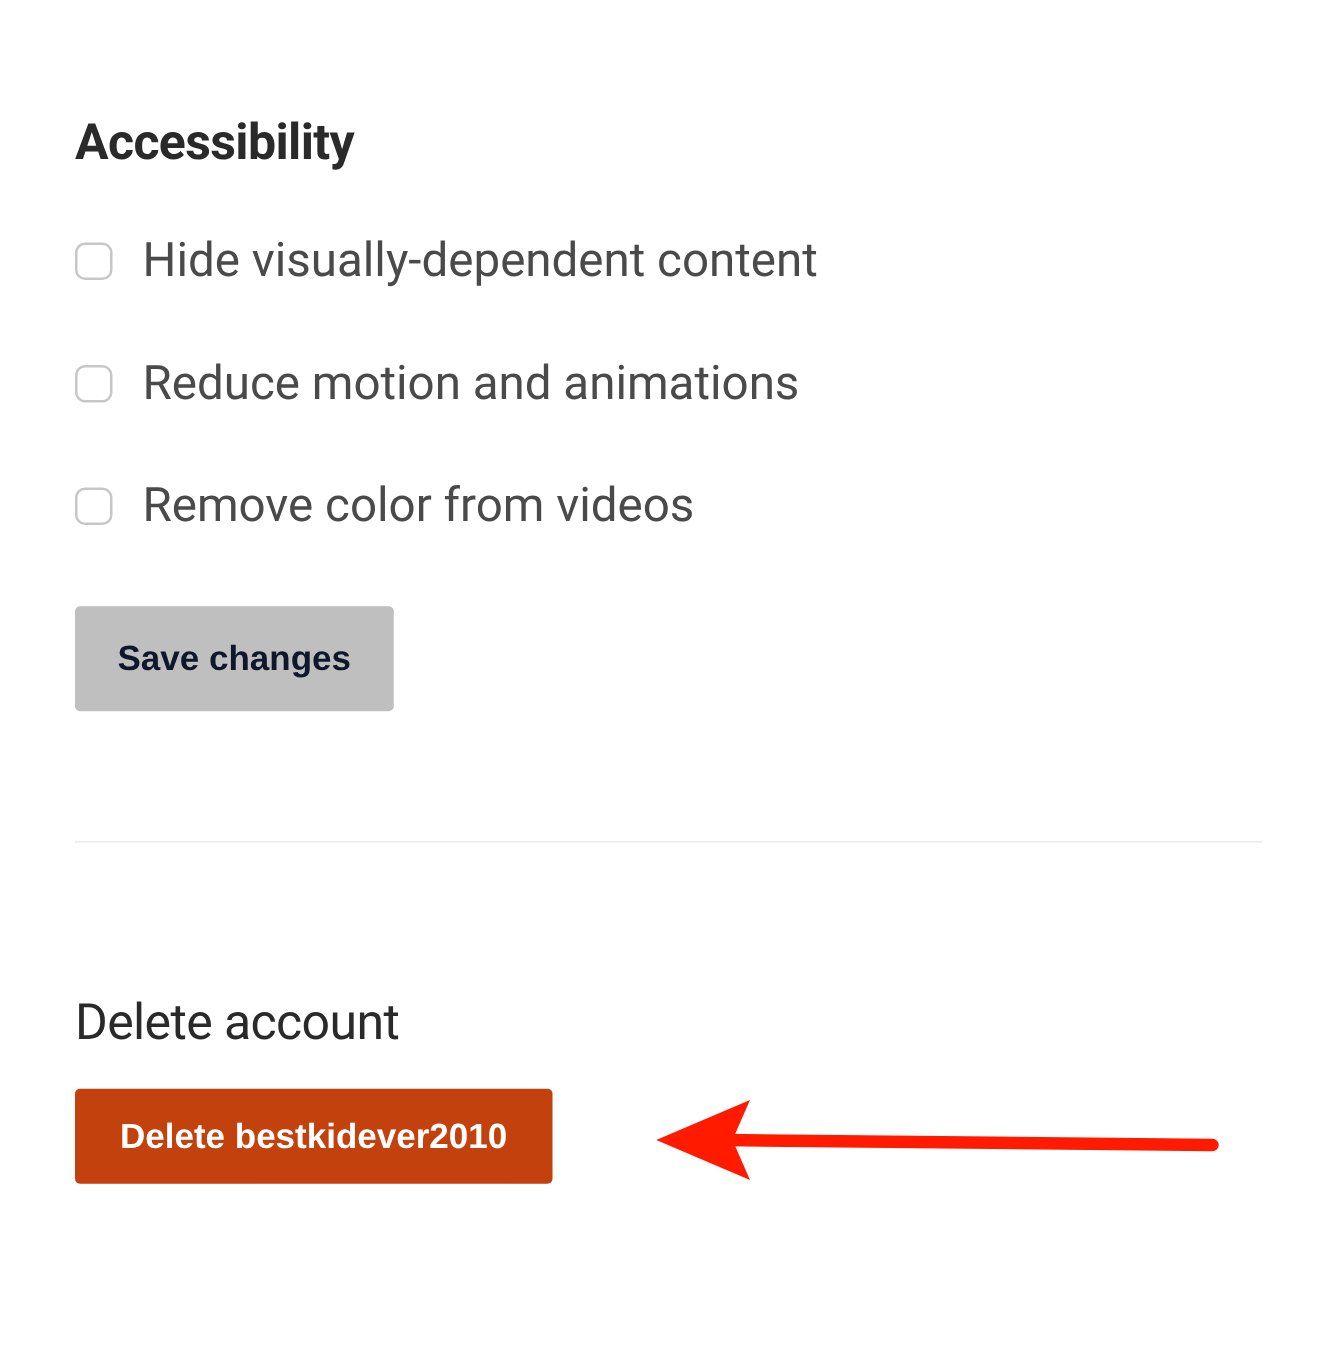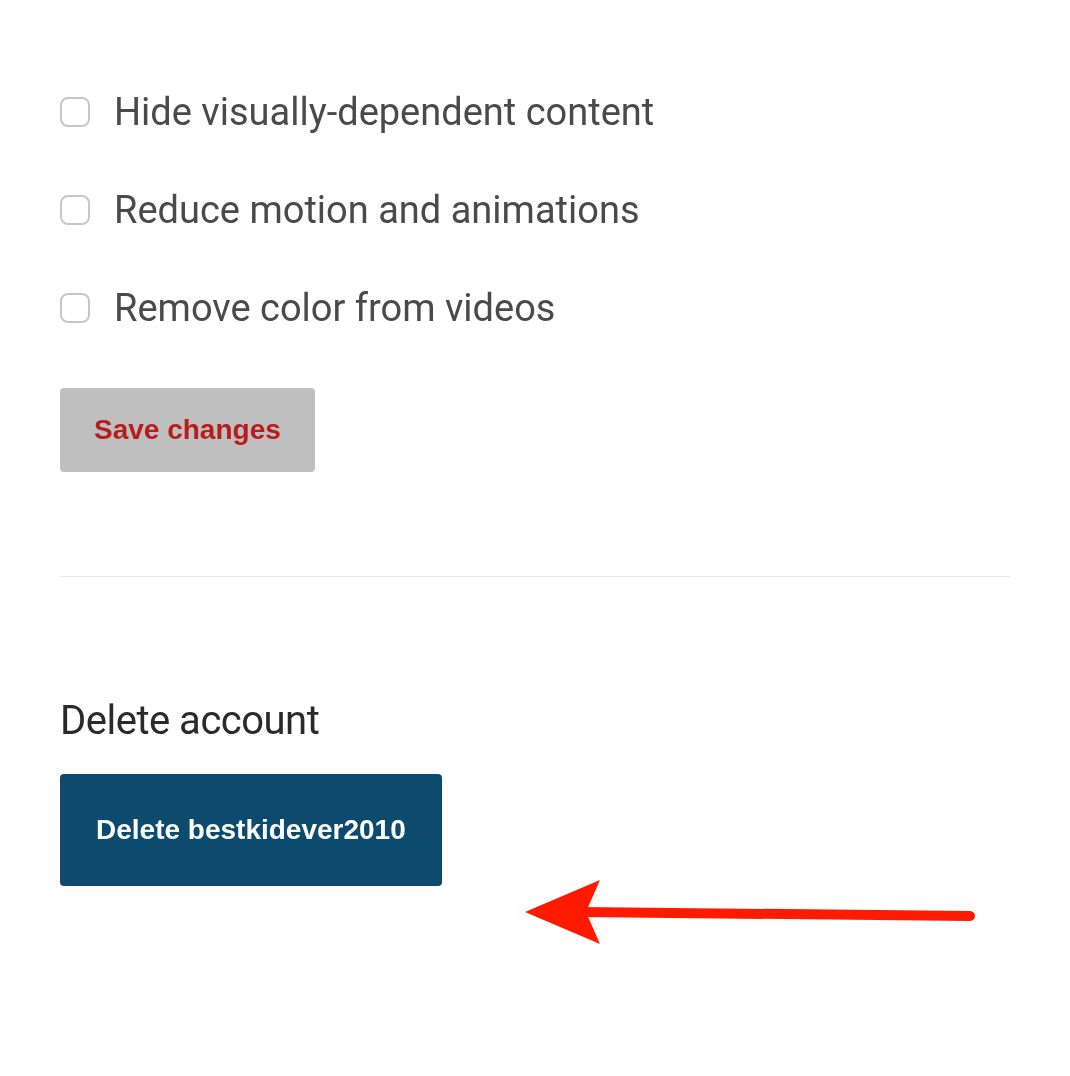--- a/index.html
+++ b/index.html
@@ -36,21 +36,21 @@
       flex-shrink: 0;
     }
     .checkbox-label {
       font-size: 38px;
       color: #4a4a4a;
       margin-left: 24px;
       font-weight: 400;
     }
     .save-button {
       background: #bfbfbf;
-      color: #b91c1c;
+      color: #0f172a;
       font-size: 28px;
       font-weight: 600;
       border: none;
       padding: 26px 34px;
       border-radius: 4px;
       cursor: not-allowed;
       margin-top: 4px;
     }
     .divider {
       border: none;
@@ -61,41 +61,42 @@
       margin-top: 120px;
     }
     .delete-heading {
       font-size: 40px;
       font-weight: 400;
       color: #2a2a2a;
       margin-bottom: 30px;
       letter-spacing: -0.5px;
     }
     .delete-button {
-      background: #0c4a6e;
+      background: #c2410c;
       color: #ffffff;
       font-size: 28px;
       font-weight: 700;
       border: none;
-      padding: 40px 36px;
+      padding: 22px 36px;
       border-radius: 4px;
       cursor: pointer;
     }
     .arrow-annotation {
       position: absolute;
       left: 520px;
       top: 868px;
       pointer-events: none;
     }
   </style>
 </head>
 <body>
 
 <div class="container">
 
+  <h2 class="section-heading">Accessibility</h2>
 
   <div class="checkbox-row">
     <div class="checkbox"></div>
     <span class="checkbox-label">Hide visually-dependent content</span>
   </div>
 
   <div class="checkbox-row">
     <div class="checkbox"></div>
     <span class="checkbox-label">Reduce motion and animations</span>
   </div>

